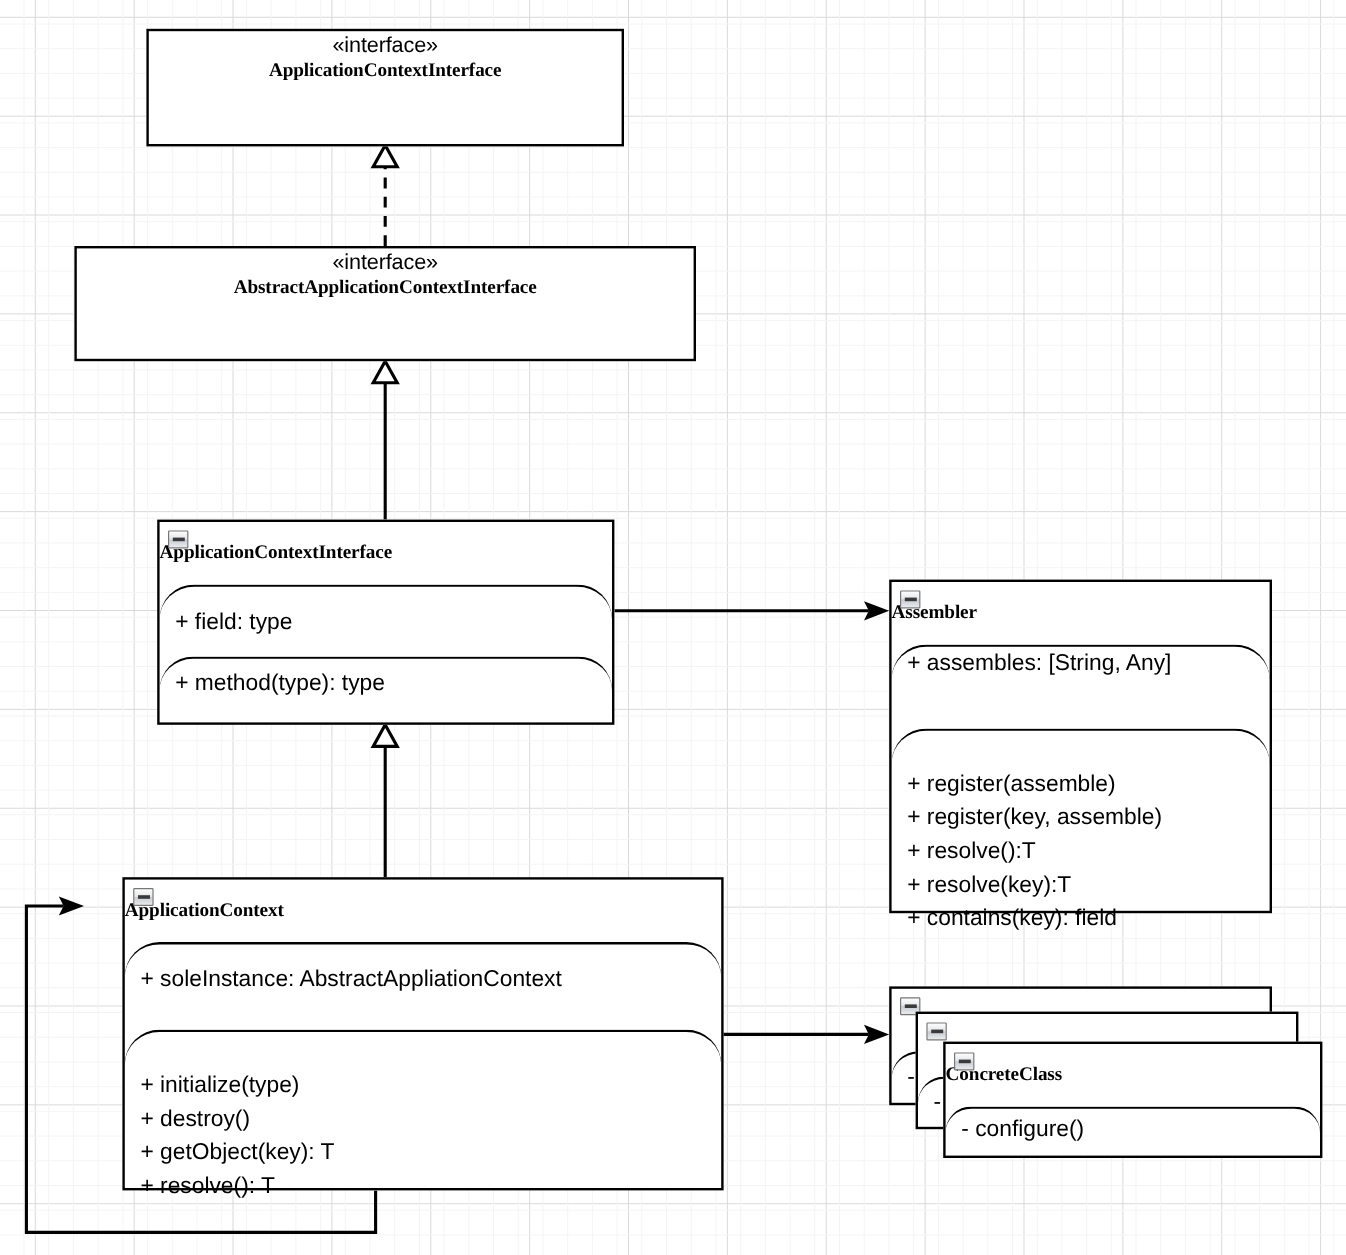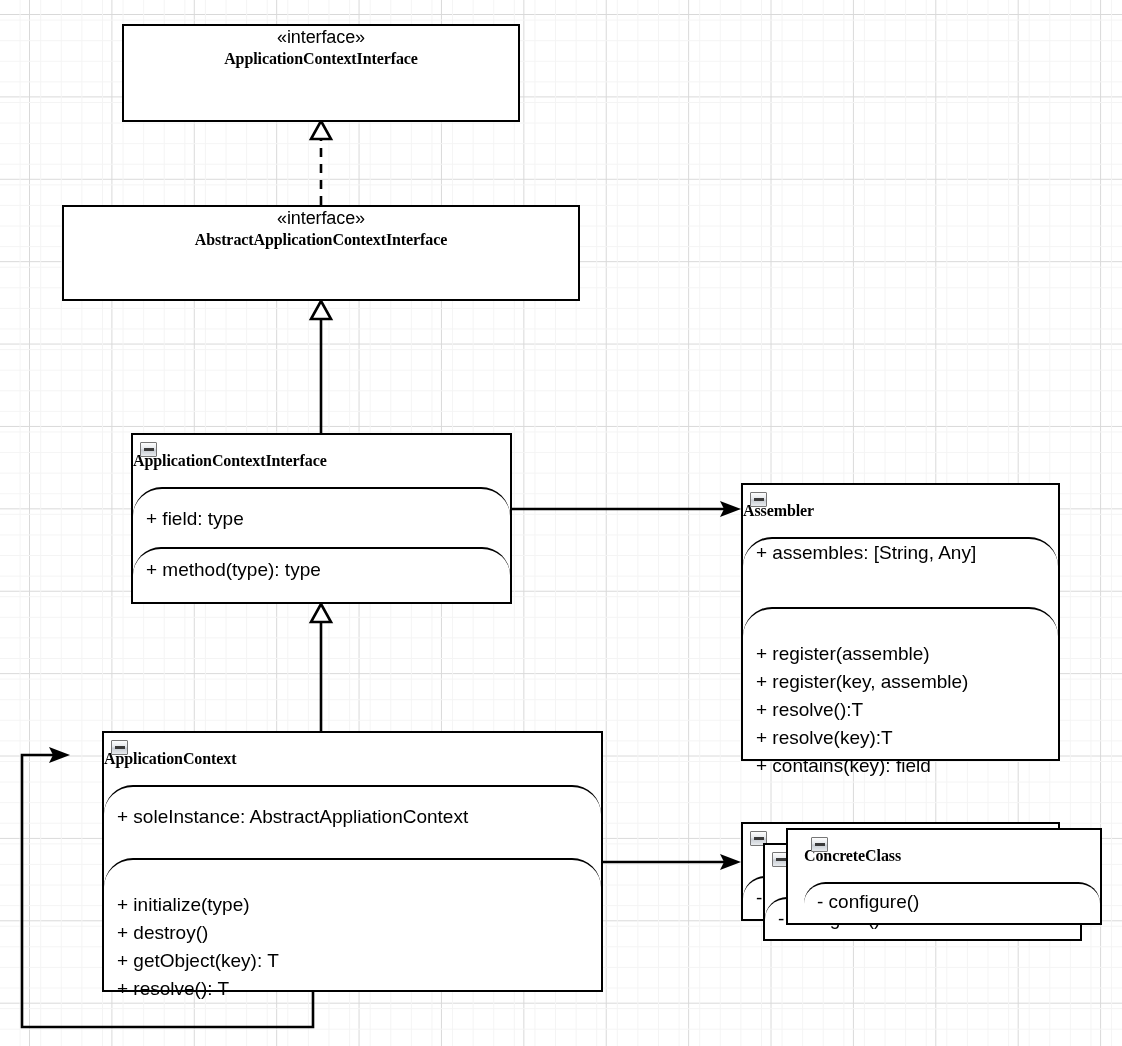--- a/index.html
+++ b/index.html
@@ -227,21 +227,21 @@
     <div class="uml-box" style="left:763px; top:843px; width:319px; height:98px;">
       <div class="uml-section box-title" style="height:52px;">
         <span class="collapse-icon"></span>
         <span class="box-name"></span>
       </div>
       <div class="uml-section members" style="height:44px; padding-top:6px;">
         <div class="member-row">- configure()</div>
       </div>
     </div>
 
-    <div class="uml-box" style="left:786px; top:828px; width:316px; height:97px;padding-left:16px;">
+    <div class="uml-box" style="left:786px; top:868px; width:316px; height:97px;">
       <div class="uml-section box-title" style="height:52px;">
         <span class="collapse-icon"></span>
         <span class="box-name">ConcreteClass</span>
       </div>
       <div class="uml-section members" style="height:43px; padding-top:4px;">
         <div class="member-row">- configure()</div>
       </div>
     </div>
   </div>
 

